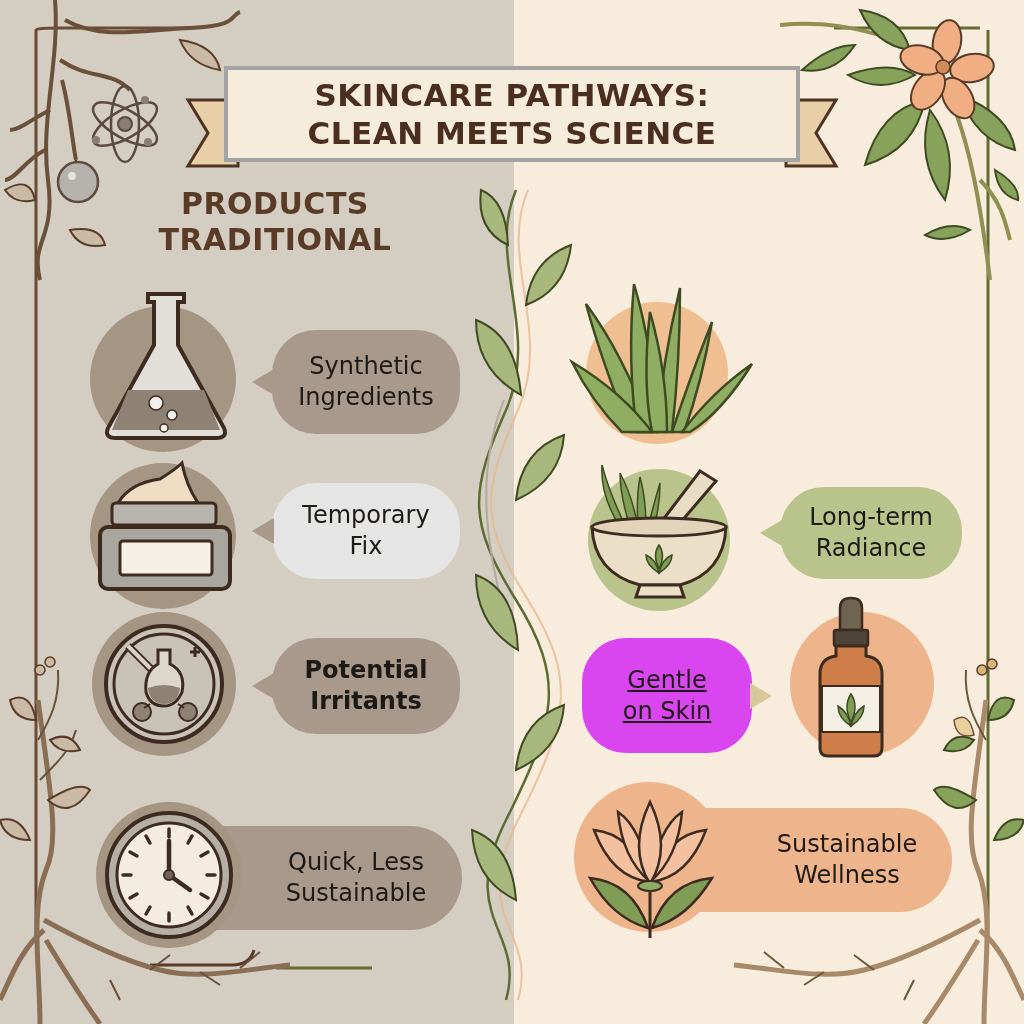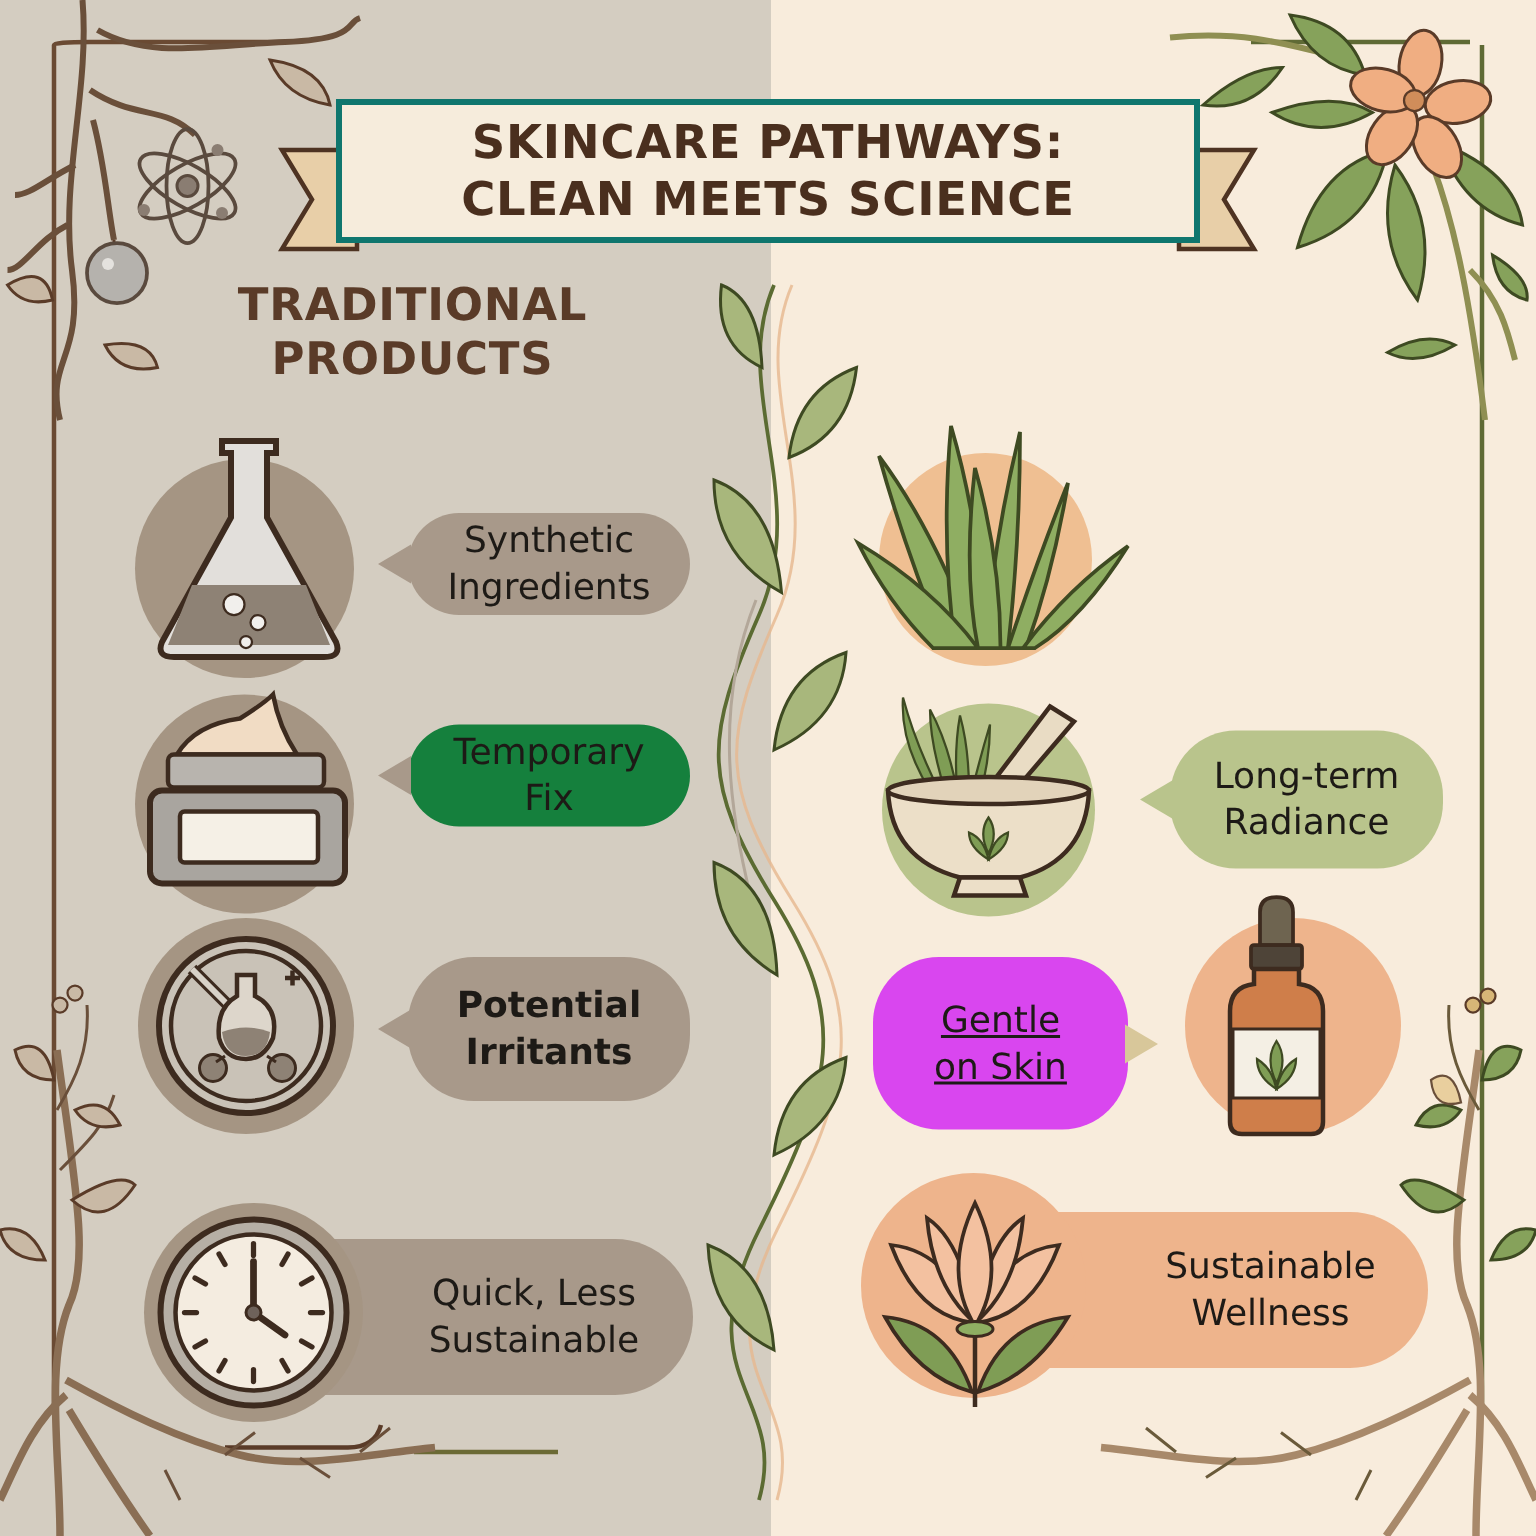--- a/index.html
+++ b/index.html
@@ -9,21 +9,21 @@
   .half { position: absolute; top: 0; height: 1024px; }
   .half.left { left: 0; width: 514px; background: #d4cdc1; }
   .half.right { left: 514px; width: 510px; background: #f8ecdc; }
 
   .banner-wrap { position: absolute; left: 190px; top: 52px; width: 644px; height: 116px; }
   .ribbon { position: absolute; top: 46px; width: 90px; height: 78px; }
   .ribbon.l { left: -4px; }
   .ribbon.r { right: -4px; }
   .banner {
     position: absolute; left: 34px; top: 14px; width: 576px; height: 96px;
-    background: #f6ecdc; border: 4px solid #0f766e;
+    background: #f6ecdc; border: 4px solid #a3a3a3;
     display: flex; flex-direction: column; align-items: center; justify-content: center;
     text-align: center;
   }
   .banner span {
     font-family: "DejaVu Sans", sans-serif; font-weight: bold; color: #4a2f1e;
     font-size: 31px; letter-spacing: 0.5px; line-height: 38px;
   }
 
   .col-title { position: absolute; text-align: center; font-weight: bold; font-size: 30px; line-height: 36px; letter-spacing: 0.5px; }
   .col-title.left { left: 110px; width: 330px; top: 186px; color: #5a3b28; }
@@ -133,51 +133,51 @@
   <svg class="ribbon r" width="90" height="80" style="left:598px;top:42px;">
     <path d="M48 6 L-2 6 L-2 72 L48 72 L28 39 Z" fill="#e8cfa8" stroke="#4e3322" stroke-width="3"></path>
   </svg>
   <div class="banner">
     <span>SKINCARE PATHWAYS:</span>
     <span>CLEAN MEETS SCIENCE</span>
   </div>
 </div>
 
 <div class="col-title left">
+  <div>PRODUCTS</div>
   <div>TRADITIONAL</div>
-  <div>PRODUCTS</div>
 </div>
 <div class="col-title right">
 </div>
 
 <div class="item" style="left:90px;top:290px;width:380px;height:150px;">
   <div class="icon-circle" style="left:0;top:16px;width:146px;height:146px;background:#a59583;"></div>
   <svg width="146" height="150" style="left:0;top:0;">
     <path d="M58 4 L94 4 L94 12 L88 12 L88 55 L134 138 Q138 148 126 148 L26 148 Q14 148 18 138 L64 55 L64 12 L58 12 Z" fill="#e2dfdb" stroke="#3d2b1f" stroke-width="4"></path>
     <path d="M38 100 L114 100 L130 140 L22 140 Z" fill="#8e8275"></path>
     <circle cx="66" cy="113" r="7" fill="#f1efec" stroke="#3d2b1f" stroke-width="1.5"></circle>
     <circle cx="82" cy="125" r="5" fill="#f1efec" stroke="#3d2b1f" stroke-width="1.5"></circle>
     <circle cx="74" cy="138" r="4" fill="#f1efec" stroke="#3d2b1f" stroke-width="1.5"></circle>
   </svg>
-  <div class="bubble" style="left:182px;top:40px;width:188px;height:68px;background:#a8998a;margin-top:12px;">
+  <div class="bubble" style="left:182px;top:40px;width:188px;height:104px;background:#a8998a;">
     <span class="tail left" style="border-right-color:#a8998a;"></span>
     <span>Synthetic</span>
     <span>Ingredients</span>
   </div>
 </div>
 
 <div class="item" style="left:90px;top:455px;width:380px;height:150px;">
   <div class="icon-circle" style="left:0;top:8px;width:146px;height:146px;background:#a59583;"></div>
   <svg width="146" height="150" style="left:0;top:0;">
     <path d="M28 48 Q40 28 70 24 Q86 14 92 8 Q96 30 108 48 Z" fill="#f1dcc4" stroke="#3d2b1f" stroke-width="3"></path>
     <rect x="22" y="48" width="104" height="22" rx="4" fill="#b8b4ae" stroke="#3d2b1f" stroke-width="3"></rect>
     <rect x="10" y="72" width="130" height="62" rx="8" fill="#a9a59f" stroke="#3d2b1f" stroke-width="4"></rect>
     <rect x="30" y="86" width="92" height="34" rx="3" fill="#f5f0e6" stroke="#3d2b1f" stroke-width="3"></rect>
   </svg>
-  <div class="bubble" style="left:182px;top:28px;width:188px;height:68px;background:#15803d;">
+  <div class="bubble" style="left:182px;top:28px;width:188px;height:96px;background:#e5e5e5;">
     <span class="tail left" style="border-right-color:#a8998a;"></span>
     <span>Temporary</span>
     <span>Fix</span>
   </div>
 </div>
 
 <div class="item" style="left:90px;top:608px;width:380px;height:150px;">
   <div class="icon-circle" style="left:2px;top:4px;width:144px;height:144px;background:#a59583;"></div>
   <svg width="146" height="150" style="left:0;top:0;">
     <circle cx="74" cy="76" r="58" fill="#c9c2b7" stroke="#3d2b1f" stroke-width="4"></circle>

